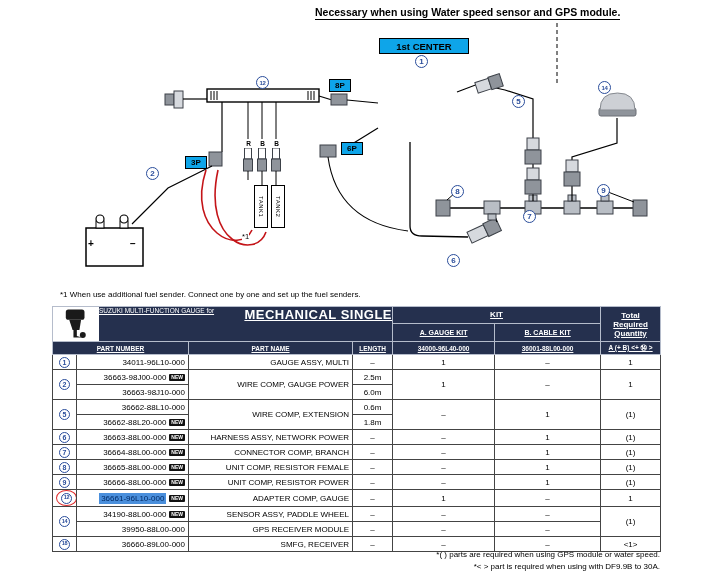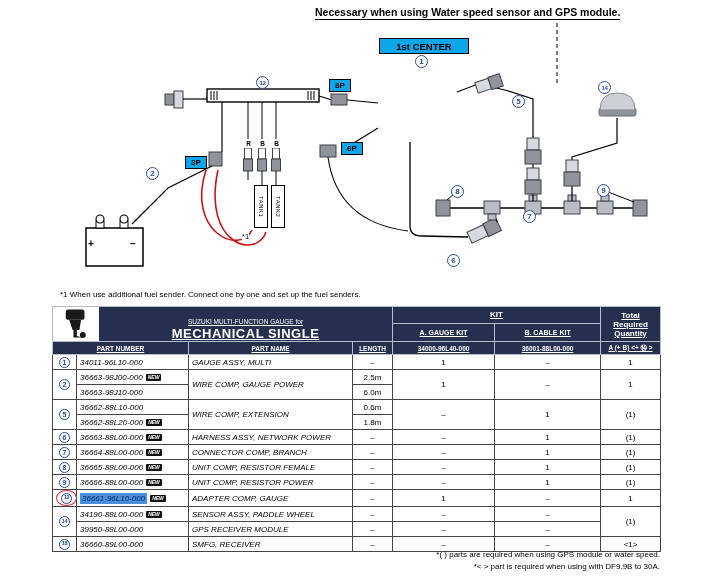--- a/index.html
+++ b/index.html
@@ -79,26 +79,26 @@
   .parts tr.hd td {
     background: var(--navy); color: #fff; border: 1px solid #b5bccb;
     text-align: center; font-weight: bold; text-decoration: underline;
   }
   tr.h1 td { height: 15px; font-size: 8px; }
   tr.h2 td { height: 16px; font-size: 7px; }
   tr.h3 td { height: 13px; font-size: 6.5px; }
   .titlecell { padding: 0 !important; }
   .titleflex { display: flex; height: 100%; align-items: stretch; }
   .motoricon { width: 46px; background: #fff; display: flex; align-items: center; justify-content: center; }
-  .titles { flex: 1; display: flex; flex-direction: column; justify-content: flex-end; gap: 1px; }
+  .titles { flex: 1; display: flex; flex-direction: row; justify-content: space-between; gap: 1px; }
   .t1 { font-size: 6.5px; font-weight: normal; }
   .t2 { font-size: 13px; font-weight: bold; letter-spacing: 0.5px; }
   .totalhd { font-size: 7px; white-space: normal !important; line-height: 9px; }
   .c { text-align: center; }
-  .pn, .nm { text-align: left; font-style: italic; }
+  .pn, .nm { text-align: right; }
   .ct { text-align: center; }
   .badge {
     display: inline-block; background: #111; color: #fff; font-size: 5px;
     font-weight: bold; padding: 1px 2px; margin-left: 3px;
     vertical-align: 1px; border-radius: 1px; line-height: 1;
   }
   .hl { background: var(--hl); color: #002a66; padding: 1px 2px; }
   .redoval {
     display: inline-flex; align-items: center; justify-content: center;
     width: 21px; height: 16px; border: 1.6px solid #e02c2c; border-radius: 50%;

